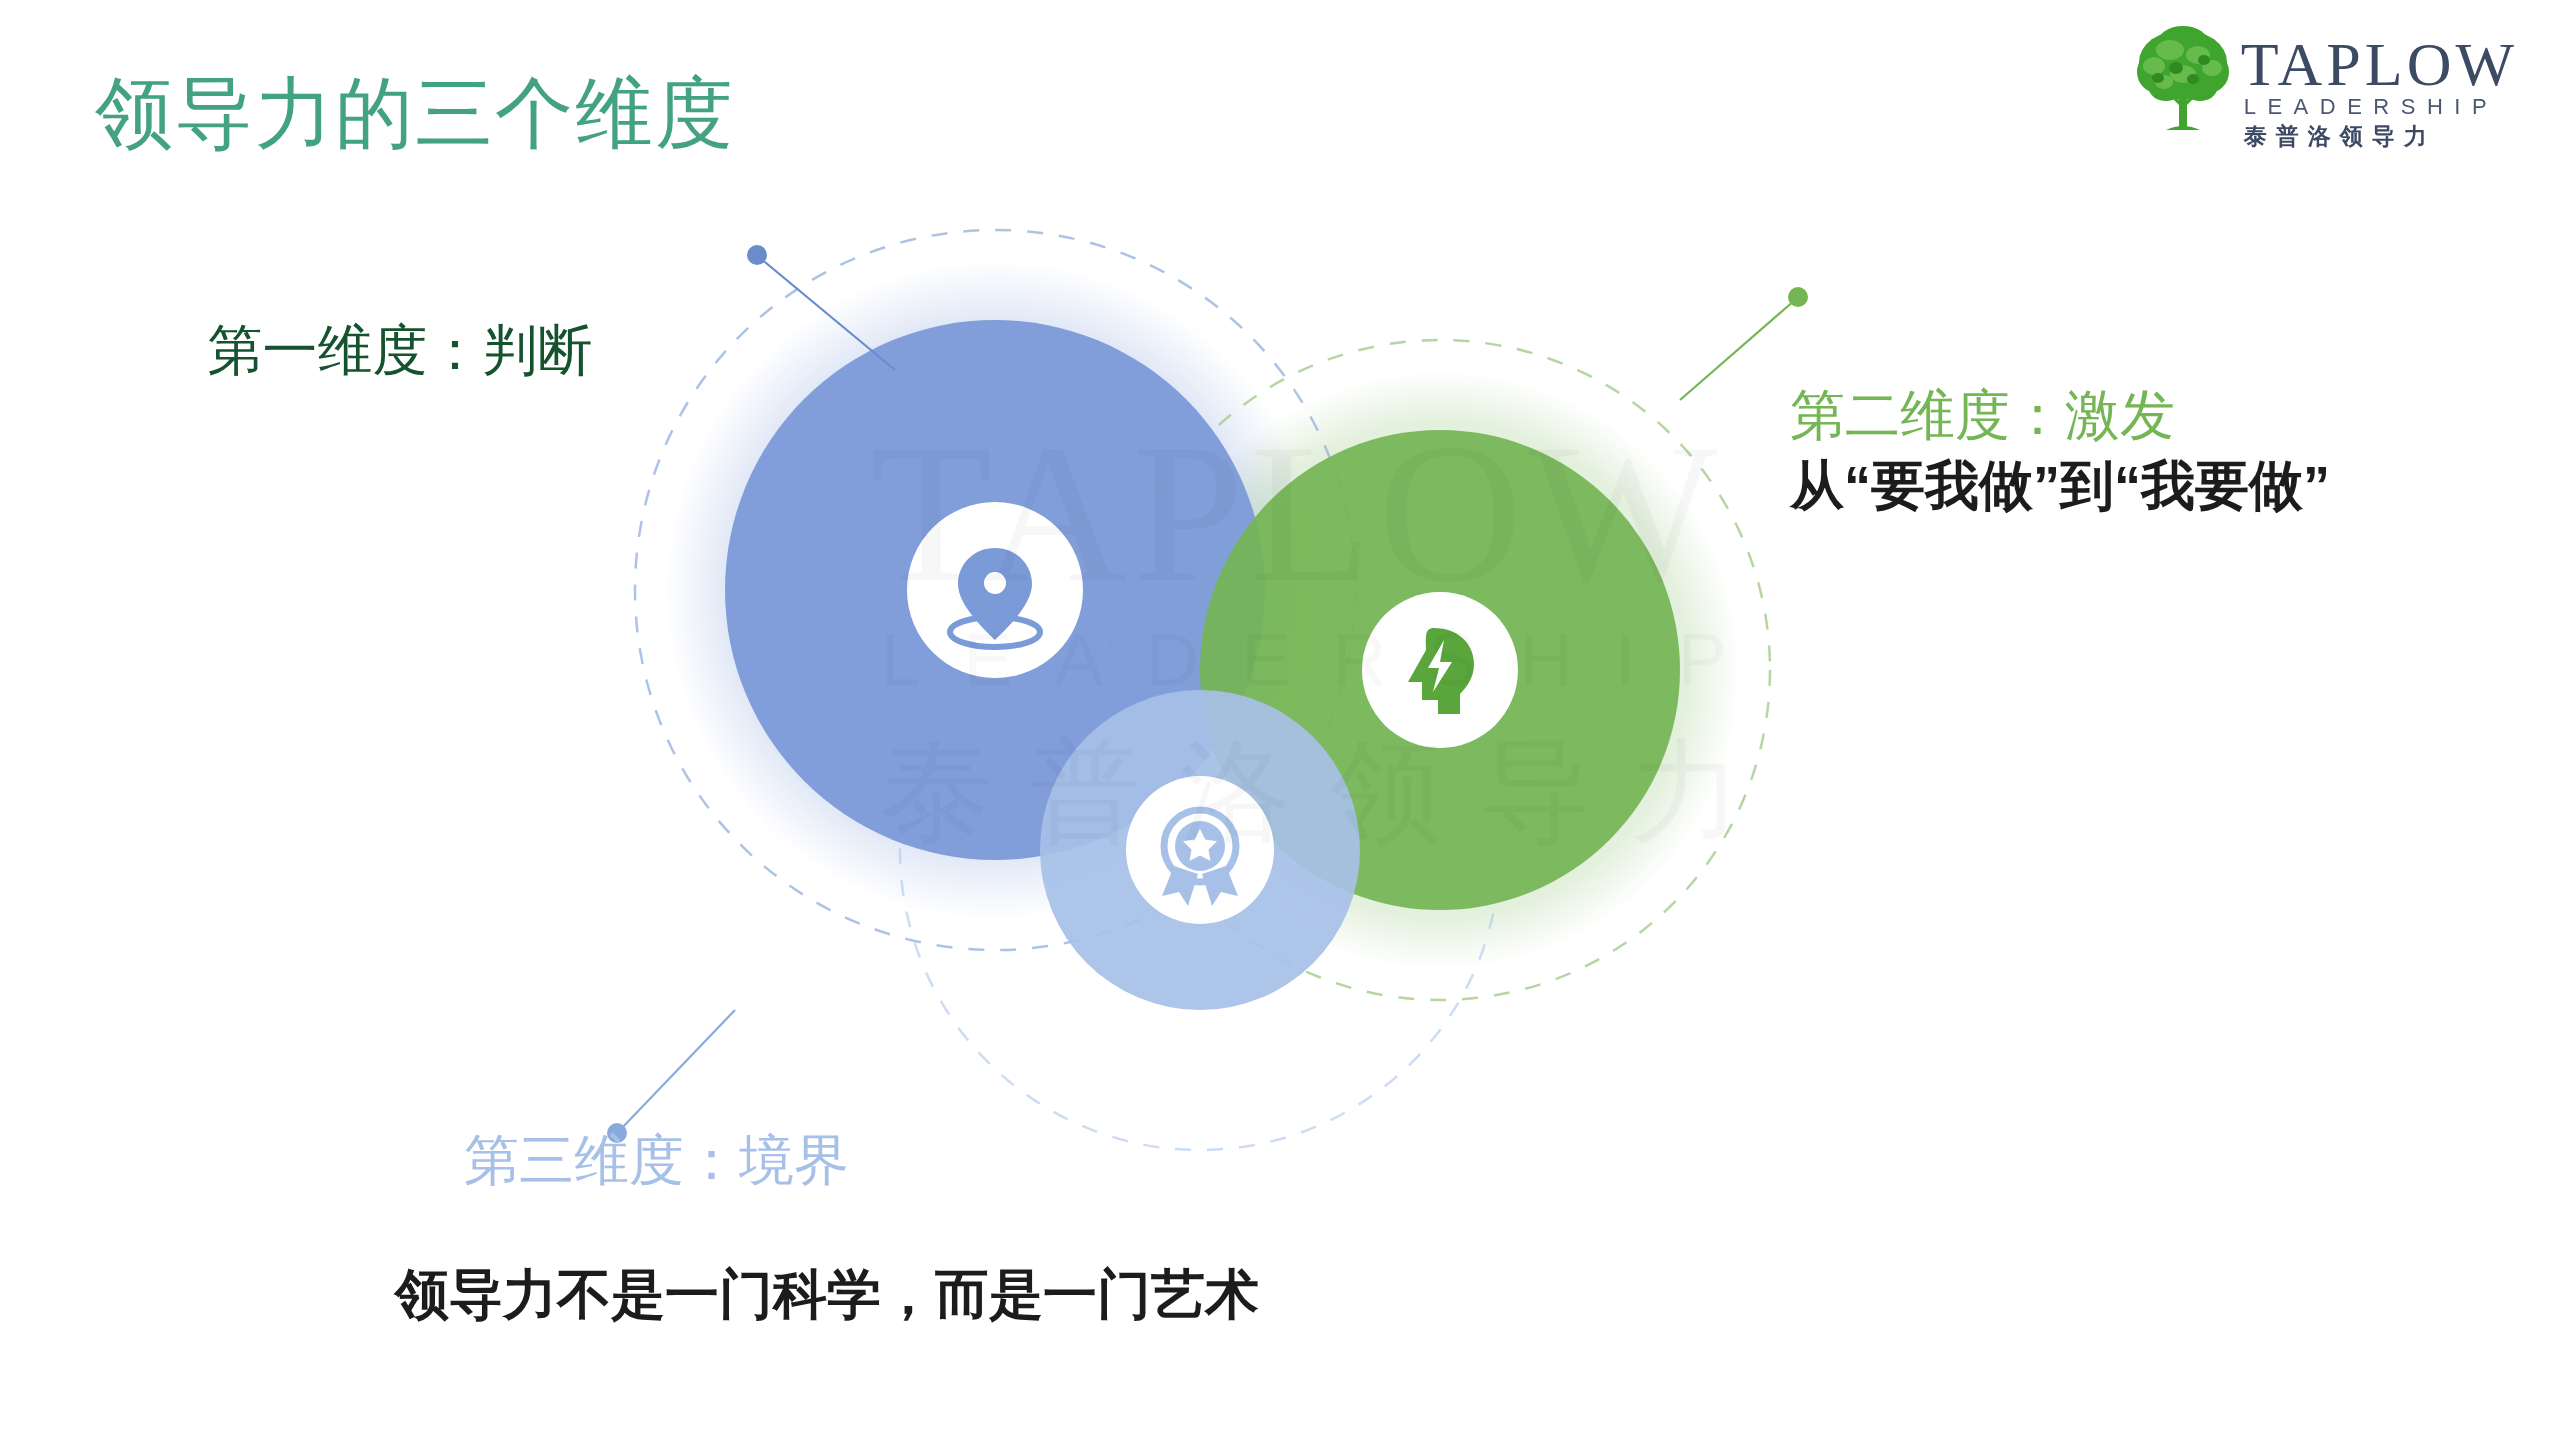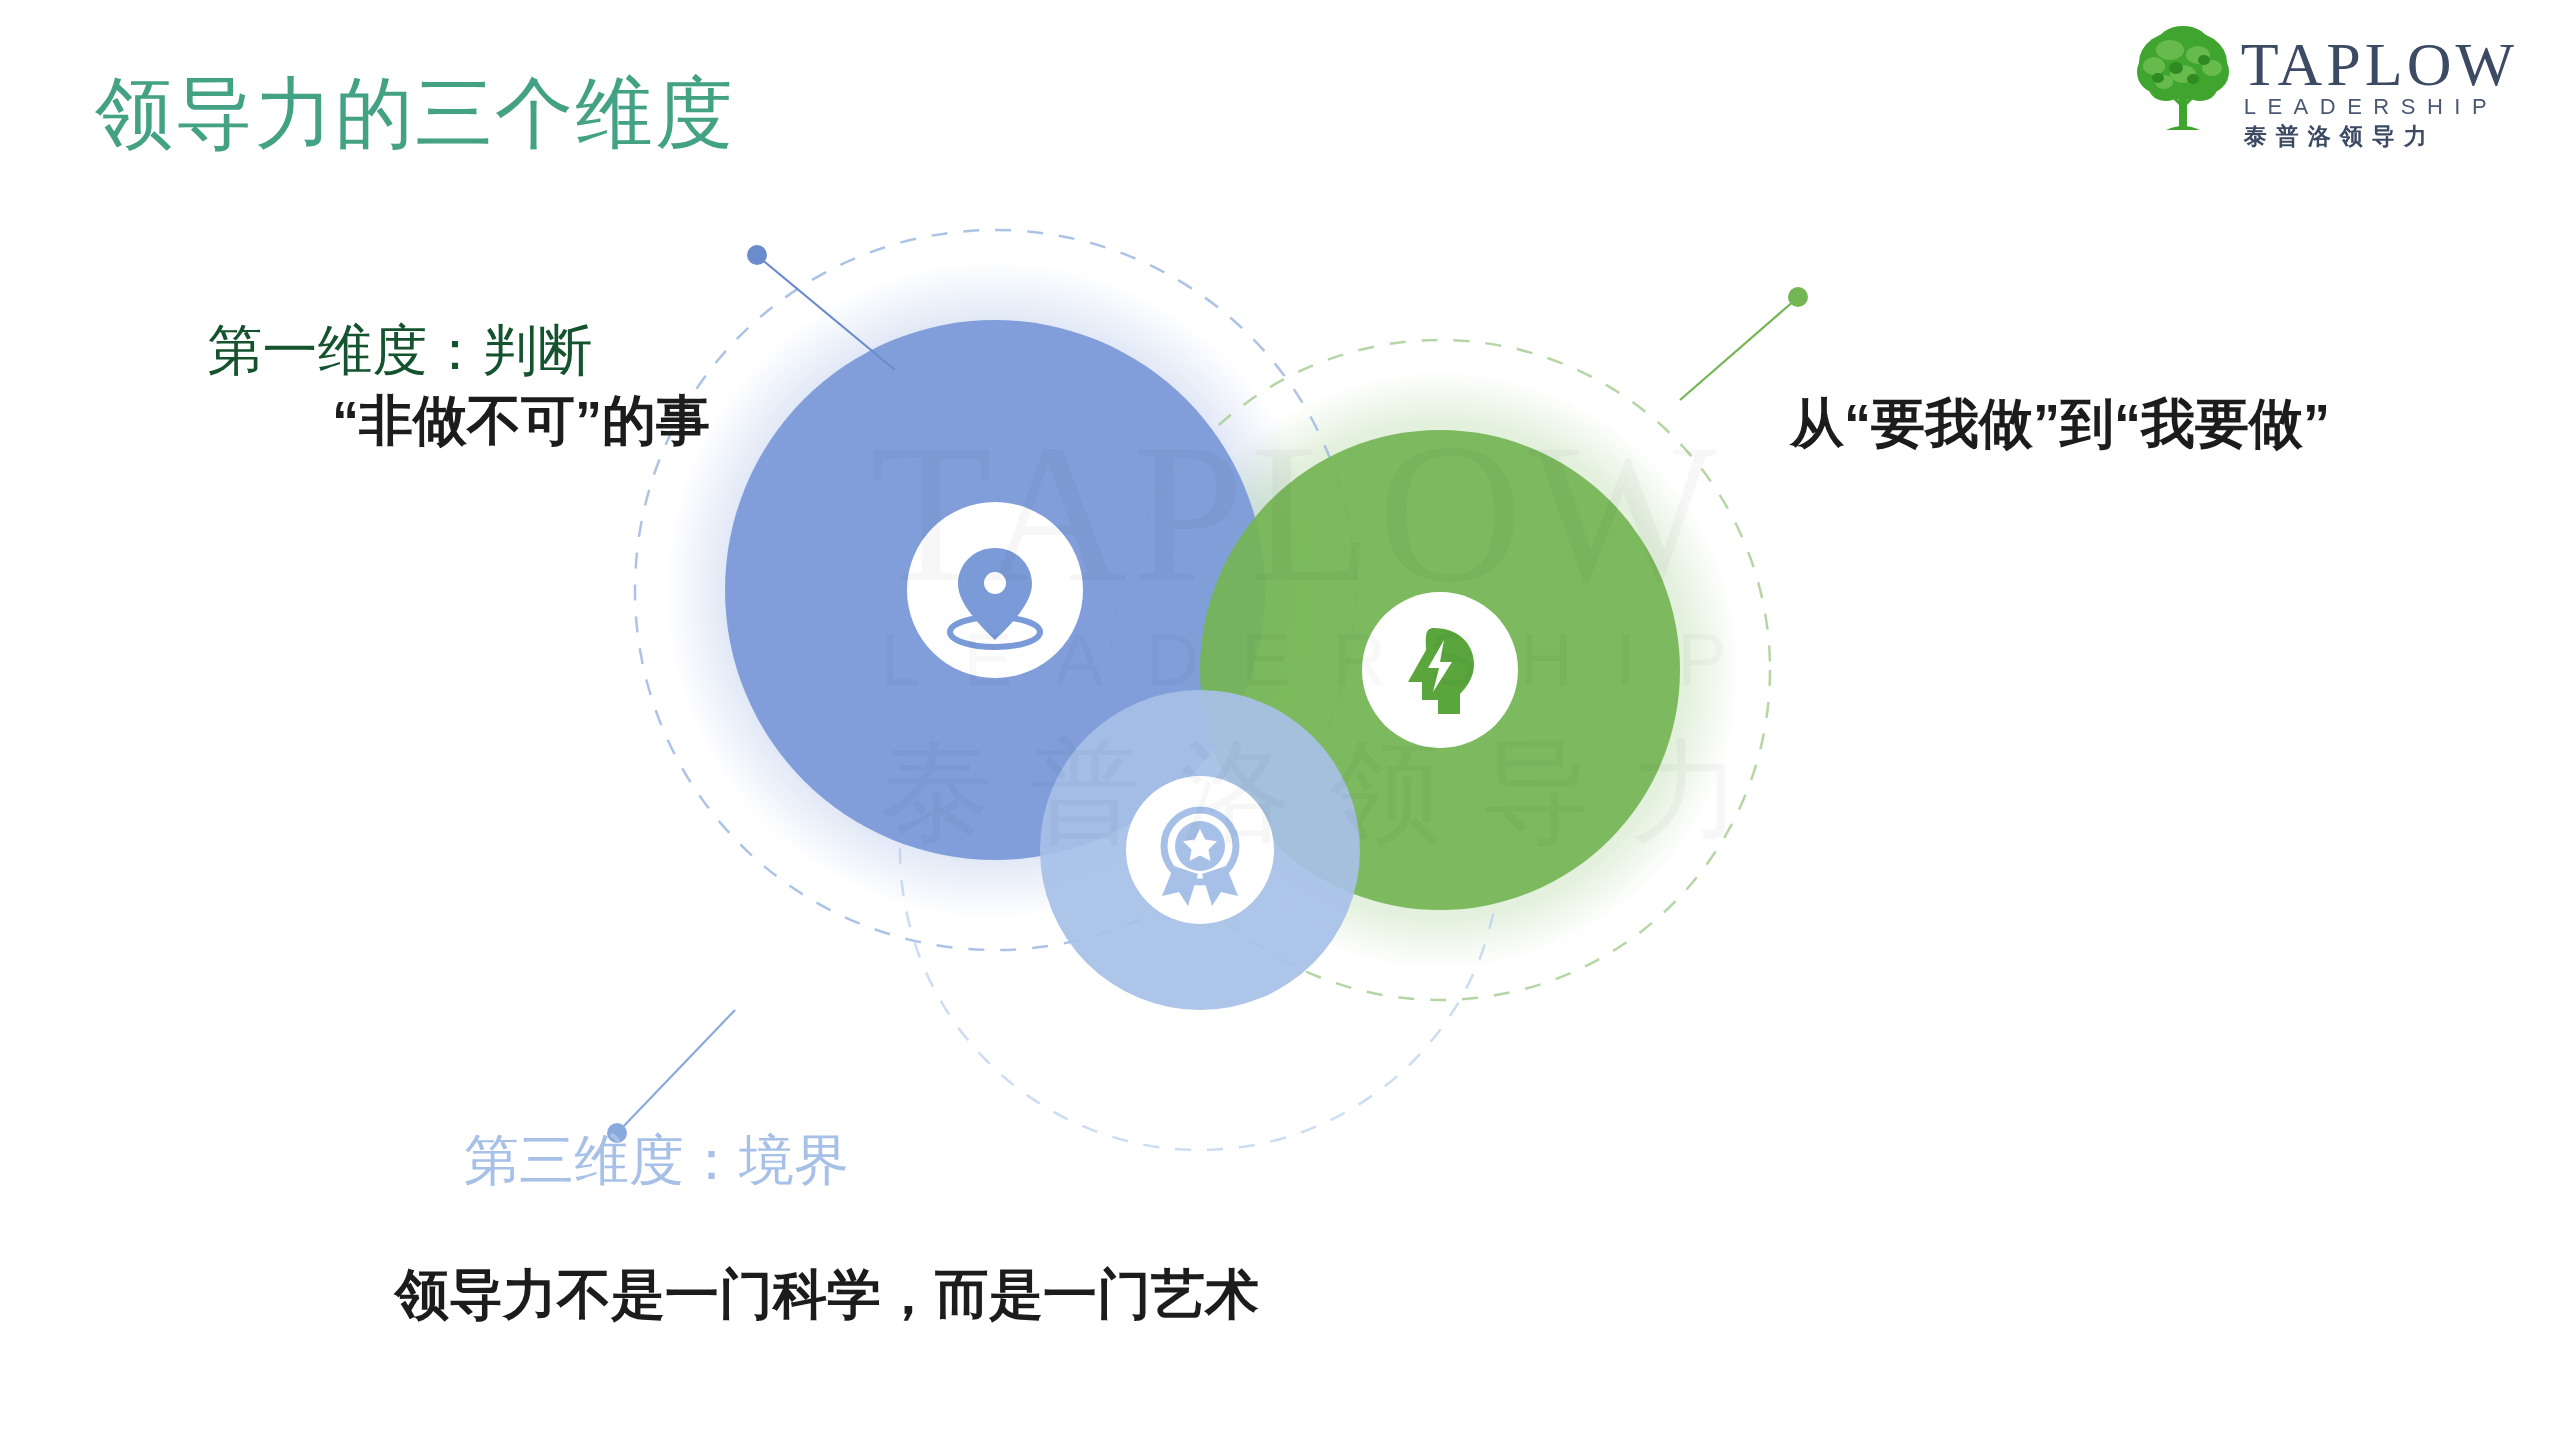--- a/index.html
+++ b/index.html
@@ -190,24 +190,24 @@
       <line x1="1195" y1="60" x2="1080" y2="160" stroke="#74b554" stroke-width="2.2"></line>
       <circle cx="1198" cy="57" r="10" fill="#74b554"></circle>
 
       <line x1="20" y1="890" x2="135" y2="770" stroke="#8aaade" stroke-width="2.2"></line>
       <circle cx="17" cy="893" r="10" fill="#8aaade"></circle>
     </svg>
   </div>
 
   <div class="label-block" id="label-1">
     <div class="dim-title">第一维度：判断</div>
-    <div class="dim-line l2">“非做不可”的事</div>
   </div>
 
   <div class="label-block" id="label-2">
+    <div class="dim-title">第二维度：激发</div>
     <div class="dim-line">从“要我做”到“我要做”</div>
   </div>
 
   <div class="label-block" id="label-3">
     <div class="dim-title">第三维度：境界</div>
   </div>
 
   <div id="footer-line">领导力不是一门科学，而是一门艺术</div>
 
 </div>

